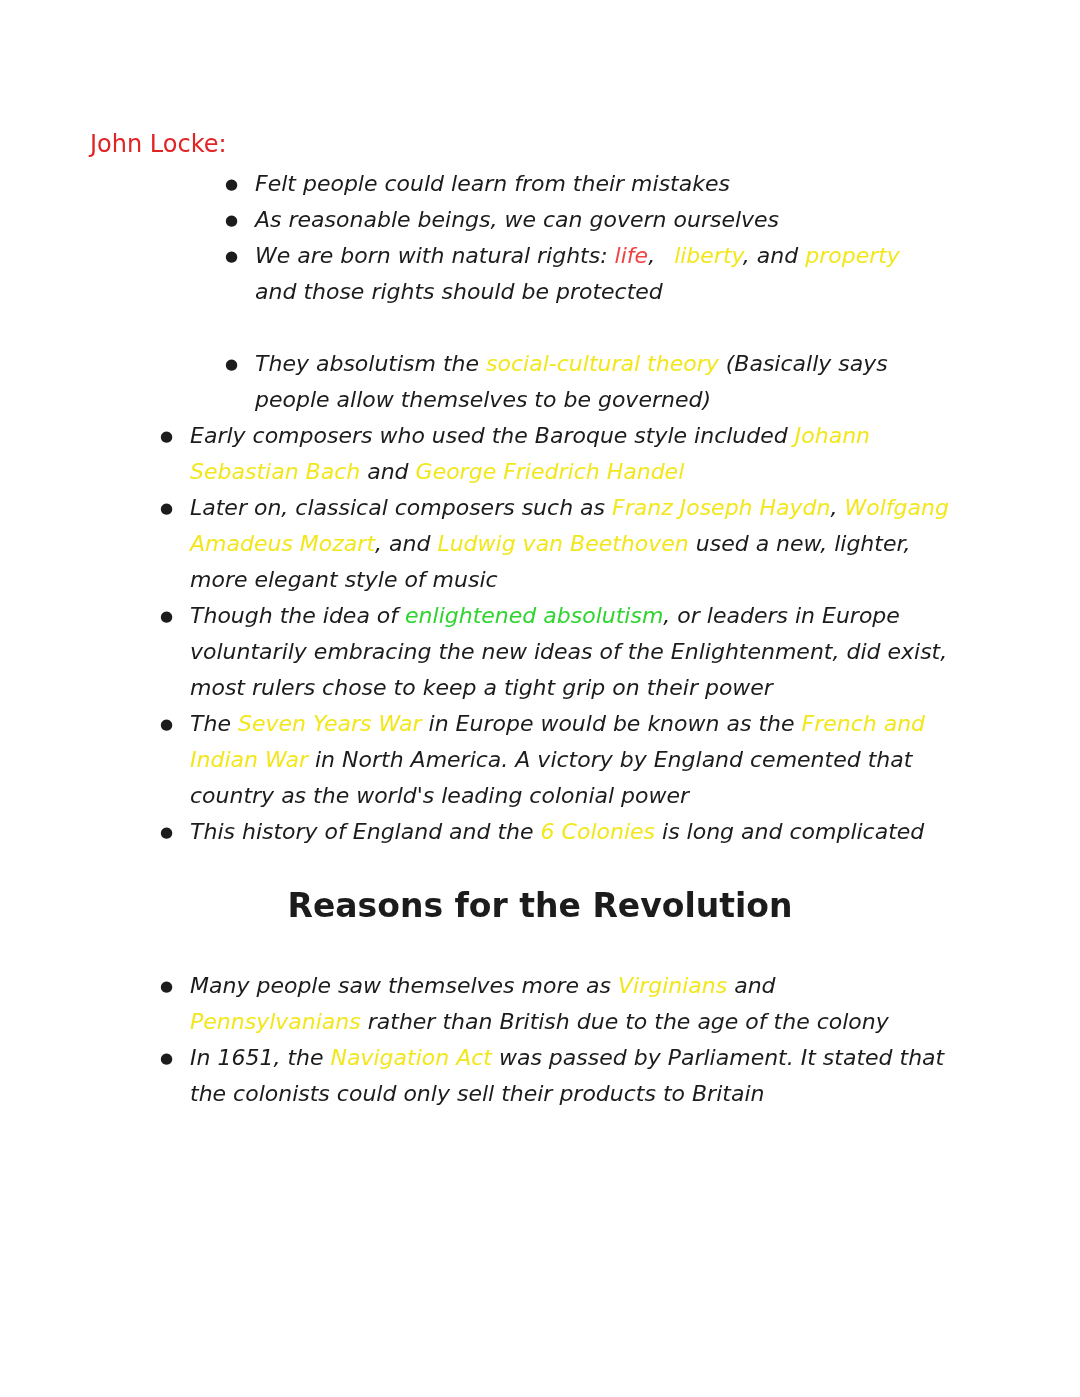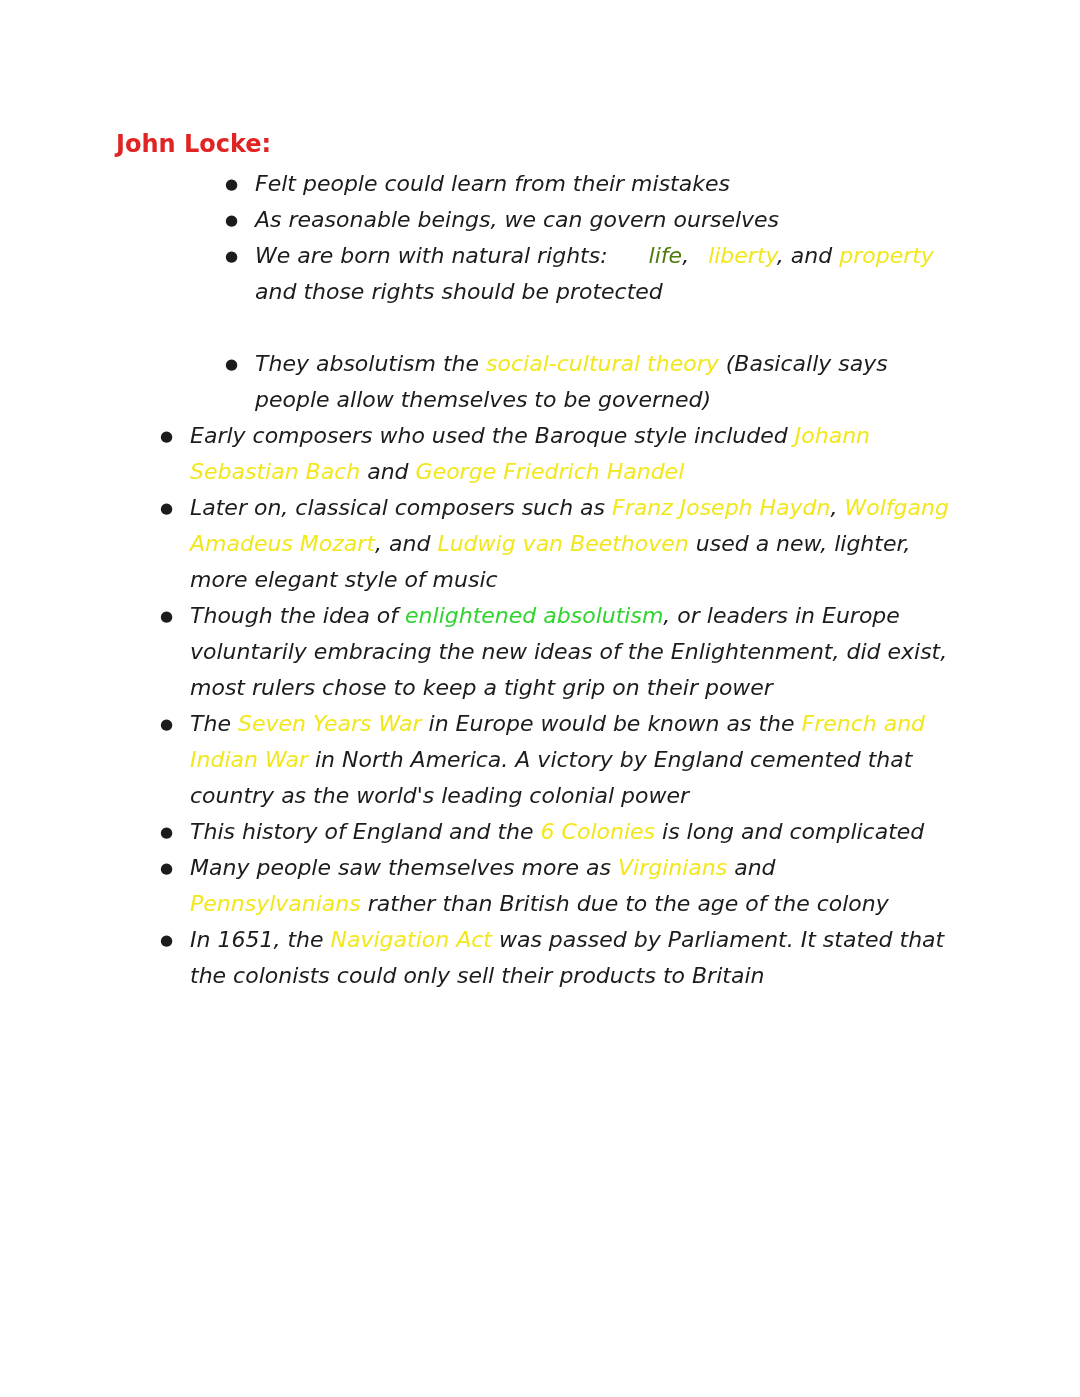--- a/index.html
+++ b/index.html
@@ -12,24 +12,24 @@
     width: 1080px;
     height: 1397px;
     background: #ffffff;
     overflow: hidden;
     font-family: "DejaVu Sans", "Liberation Sans", sans-serif;
     color: var(--text, #1c1c1c);
     box-sizing: border-box;
     padding-top: 126px;
   }
   .red-heading {
-    margin: 0 0 4px 116px;
+    margin: 0 0 4px 90px;
     font-size: 24px;
     line-height: 36px;
-    font-weight: bold;
+    font-weight: normal;
     color: var(--red, #e02424);
   }
   .center-heading {
     margin: 34px 0 40px 0;
     text-align: center;
     font-size: 33px;
     line-height: 44px;
     font-weight: bold;
     color: var(--text, #1c1c1c);
   }
@@ -63,21 +63,21 @@
       <div class="li lvl2">
         <span class="dot">●</span>
         <div class="txt"><span>Felt people could learn from their mistakes</span></div>
       </div>
       <div class="li lvl2">
         <span class="dot">●</span>
         <div class="txt"><span>As reasonable beings, we can govern ourselves</span></div>
       </div>
       <div class="li lvl2">
         <span class="dot">●</span>
-        <div class="txt"><span>We are born with natural rights: </span><span style="color: #4d7c0f; margin-left: 34px;">life</span><span>, </span><span style="color: rgb(242, 231, 29); margin-left: 12px;">liberty</span><span>, and </span><span style="color: rgb(242, 231, 29);">property</span><span> and those rights should be protected</span></div>
+        <div class="txt"><span>We are born with natural rights: </span><span style="color: #ef4444;">life</span><span>, </span><span style="color: rgb(242, 231, 29); margin-left: 12px;">liberty</span><span>, and </span><span style="color: rgb(242, 231, 29);">property</span><span> and those rights should be protected</span></div>
       </div>
       <div class="li lvl2 gap">
         <span class="dot">●</span>
         <div class="txt"><span>They absolutism the </span><span style="color: rgb(242, 231, 29);">social-cultural theory</span><span> (Basically says people allow themselves to be governed)</span></div>
       </div>
       <div class="li lvl1">
         <span class="dot">●</span>
         <div class="txt"><span>Early composers who used the Baroque style included </span><span style="color: rgb(242, 231, 29);">Johann Sebastian Bach</span><span> and </span><span style="color: rgb(242, 231, 29);">George Friedrich Handel</span></div>
       </div>
       <div class="li lvl1">
@@ -95,20 +95,21 @@
       <div class="li lvl1">
         <span class="dot">●</span>
         <div class="txt"><span>The </span><span style="color: rgb(242, 231, 29);">Seven Years War</span><span> in Europe would be known as the </span><span style="color: rgb(242, 231, 29);">French and Indian War</span><span> in North America. A victory by England cemented that country as the world's leading colonial power</span></div>
       </div>
       <div class="li lvl1">
         <span class="dot">●</span>
         <div class="txt"><span>This history of England and the </span><span style="color: rgb(242, 231, 29);">6 Colonies</span><span> is long and complicated</span></div>
       </div>
     </div>
 
+  <h1 class="center-heading">Reasons for the Revolution</h1>
 
   <div class="list">
       <div class="li lvl1">
         <span class="dot">●</span>
         <div class="txt"><span>Many people saw themselves more as </span><span style="color: rgb(242, 231, 29);">Virginians</span><span> and </span><span style="color: rgb(242, 231, 29);">Pennsylvanians</span><span> rather than British due to the age of the colony</span></div>
       </div>
       <div class="li lvl1">
         <span class="dot">●</span>
         <div class="txt"><span>In 1651, the </span><span style="color: rgb(242, 231, 29);">Navigation Act</span><span> was passed by Parliament. It stated that the colonists could only sell their products to Britain</span></div>
       </div>

